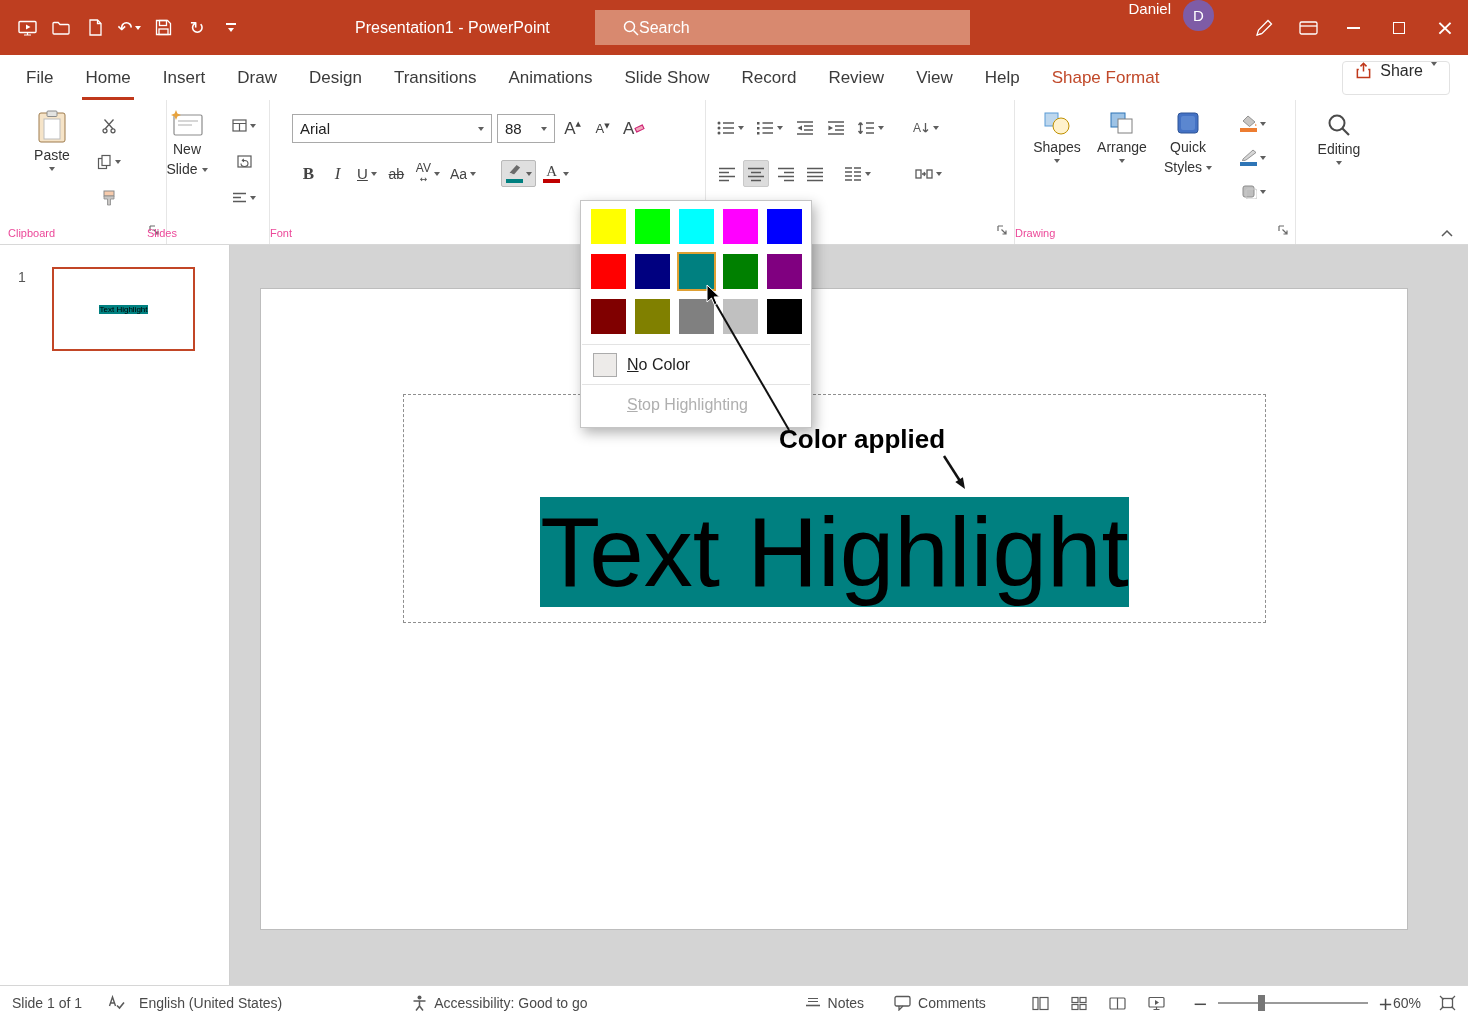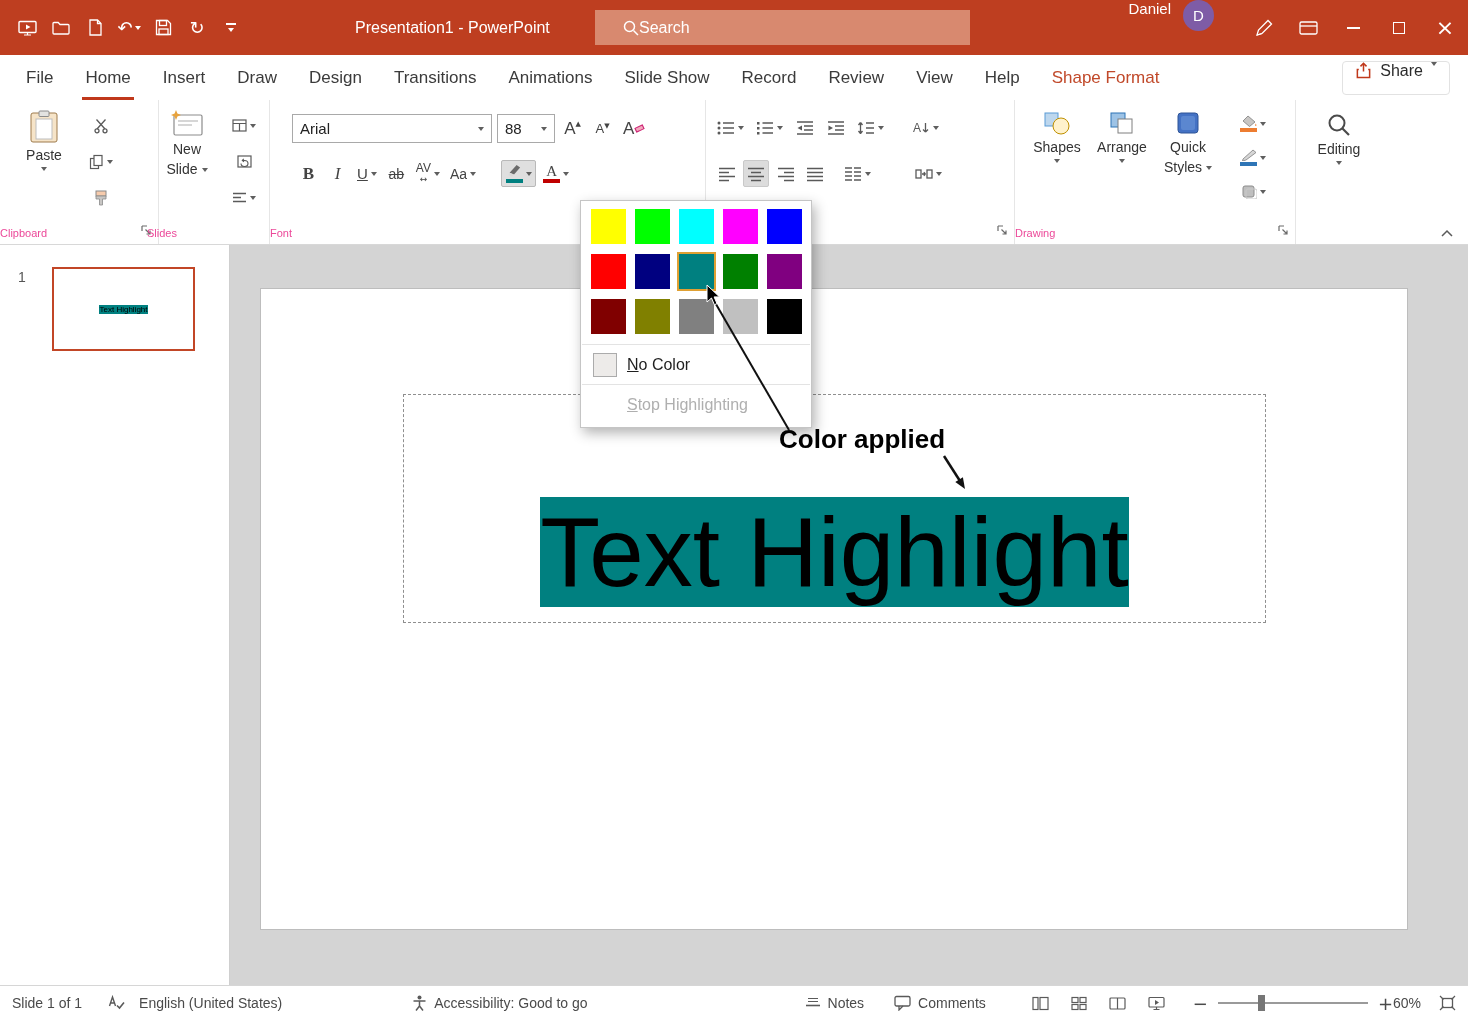--- a/index.html
+++ b/index.html
@@ -251,21 +251,21 @@
         <path d="M9 10V1.8M5.8 4.6L9 1.4l3.2 3.2" fill="none" stroke="#C0381B" stroke-width="1.6"></path>
         <path d="M4 8H2.5v8.5h13V8H14" fill="none" stroke="#C0381B" stroke-width="1.6"></path>
       </svg>
     <span>Share</span>
     <span class="tri"></span>
   </div>
 </div>
 
 <div class="ribbon">
 
-  <div class="grp" style="left:0;width:159px">
+  <div class="grp" style="left:8px;width:159px">
     <div class="bigbtn" style="left:16px;top:4px;width:56px">
       <svg width="30" height="34" viewBox="0 0 30 34">
           <rect x="2" y="3" width="26" height="29" rx="2" fill="#F6E4C8" stroke="#9E7B4C"></rect>
           <rect x="10" y="1" width="10" height="5.5" rx="1" fill="#E3E3E1" stroke="#8C8C8C"></rect>
           <rect x="7" y="9" width="16" height="20" fill="#fff" stroke="#BDBDBD"></rect>
         </svg>
       <span class="blbl">Paste</span>
       <span class="tri"></span>
     </div>
     <div class="minicol" style="left:86px;top:12px">

